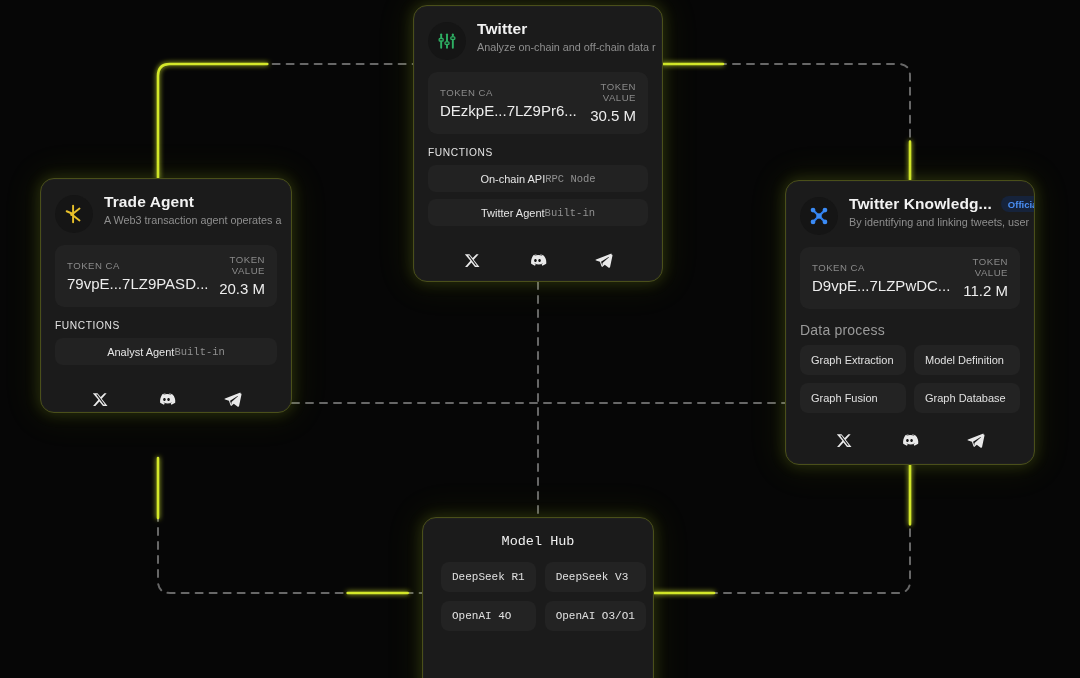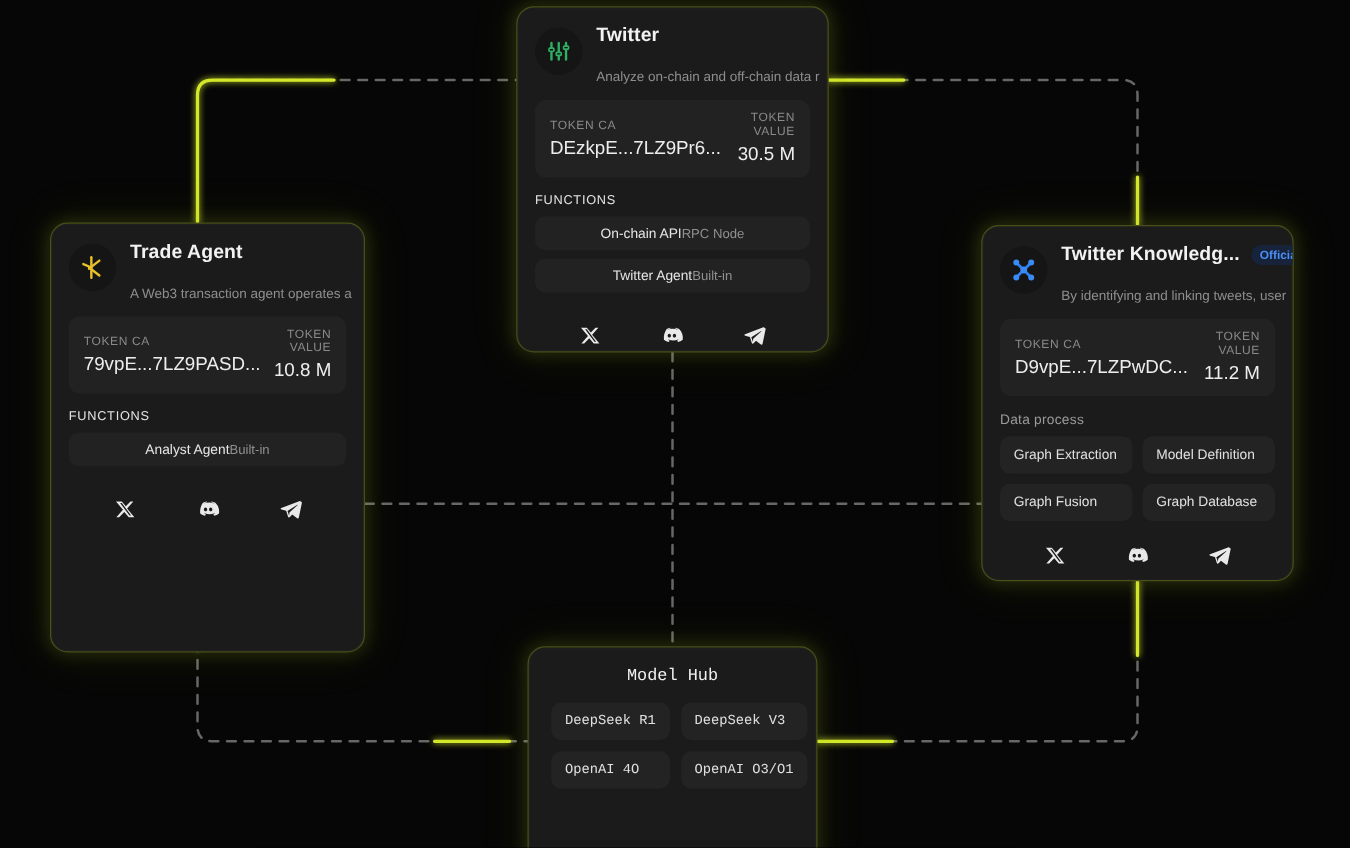--- a/index.html
+++ b/index.html
@@ -37,63 +37,63 @@
   .title-row { display: flex; align-items: center; gap: 9px; }
   .card-title {
     color: #f2f2f2; font-size: 15.5px; font-weight: bold; letter-spacing: .1px;
     white-space: nowrap;
   }
   .badge {
     font-size: 9.5px; color: #4a8ff5; background: #16233b;
     border-radius: 9px; padding: 2.5px 7px; white-space: nowrap; font-weight: bold;
   }
   .card-desc {
-    color: #8e8e8e; font-size: 10.8px; margin-top: 18px;
+    color: #8e8e8e; font-size: 10.8px; margin-top: 3px;
     white-space: nowrap; overflow: visible;
   }
 
   .token-box {
     margin: 2px 14px 0 14px;
     background: #222222; border-radius: 9px;
     padding: 9px 12px 10px 12px;
     display: flex; justify-content: space-between; align-items: center;
   }
   .tk-label { color: #8a8a8a; font-size: 9.6px; letter-spacing: .5px; }
   .tk-value { color: #ededed; font-size: 15px; margin-top: 4px; white-space: nowrap; }
   .tk-right { text-align: right; }
 
   .section-label {
     color: #e4e4e4; font-size: 10.2px; letter-spacing: .6px;
     padding: 13px 14px 7px 14px;
   }
-  .section-label.soft { color: #9a9a9a; letter-spacing: .2px; font-size: 11px; }
+  .section-label.soft { color: #9a9a9a; letter-spacing: .2px; font-size: 14px; }
 
   .fn-row {
     margin: 0 14px 7px 14px; background: #222222; border-radius: 8px;
     height: 27px; display: flex; align-items: center; justify-content: center;
     padding: 0 12px;
   }
   .fn-name { color: #e6e6e6; font-size: 11px; }
-  .fn-val { color: #909090; font-size: 10.5px; }
+  .fn-val { color: #909090; font-size: 10.5px; font-family: Liberation Mono, monospace; }
 
   .chip-grid {
     display: grid; grid-template-columns: 1fr 1fr; gap: 8px;
     padding: 0 14px;
   }
   .chip {
     background: #232323; border-radius: 8px; height: 30px;
     display: flex; align-items: center; padding: 0 11px;
     color: #e0e0e0; font-size: 11px; white-space: nowrap;
   }
 
   .socials { display: flex; justify-content: space-around; align-items: center; padding: 14px 26px 14px 26px; }
   .soc { width: 26px; height: 26px; display: flex; align-items: center; justify-content: center; cursor: pointer; }
 
   
-  #card-trade   { left: 40px;  top: 178px; width: 252px; height: 344px; }
+  #card-trade   { left: 40px;  top: 178px; width: 252px; height: 235px; }
   #card-analyst { left: 413px; top: 5px;   width: 250px; height: 277px; }
   #card-twitter { left: 785px; top: 180px; width: 250px; height: 285px; }
   #card-hub     { left: 422px; top: 517px; width: 232px; height: 184px; font-family: Liberation Mono, monospace; }
 
   .hub-title { text-align: center; color: #f0f0f0; font-size: 13.5px; padding: 16px 0 13px 0; font-weight: normal; }
 </style>
 </head>
 <body>
 
 <div id="stage">
@@ -155,21 +155,21 @@
       </div>
     </div>
 
     <div class="token-box">
       <div>
         <div class="tk-label">TOKEN CA</div>
         <div class="tk-value">79vpE...7LZ9PASD...</div>
       </div>
       <div class="tk-right">
         <div class="tk-label">TOKEN VALUE</div>
-        <div class="tk-value">10.8 M</div>
+        <div class="tk-value">20.3 M</div>
       </div>
     </div>
 
     <div class="section-label">FUNCTIONS</div>
 
     <div class="fn-row">
       <span class="fn-name">Analyst Agent</span>
       <span class="fn-val">Built-in</span>
     </div>
 

